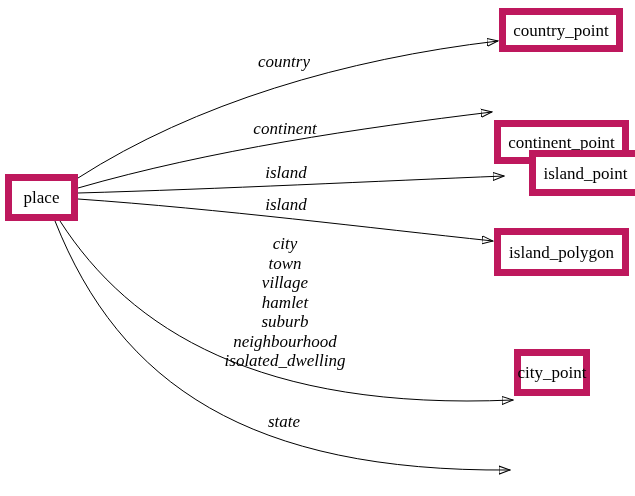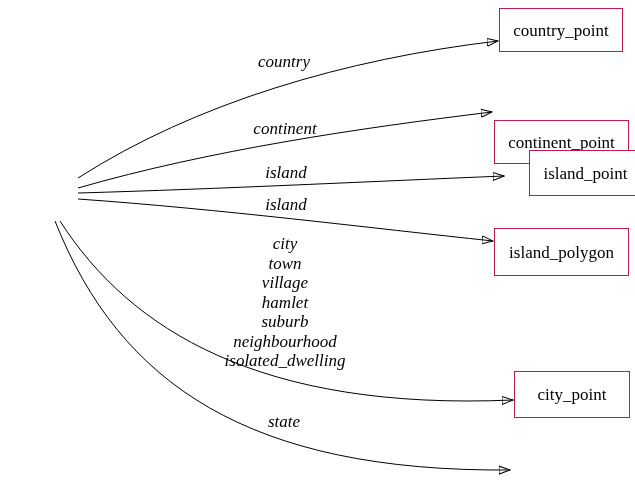--- a/index.html
+++ b/index.html
@@ -24,21 +24,21 @@
     height: 496px;
   }
   .edges-svg path {
     fill: none;
     stroke: #000000;
     stroke-width: 1;
   }
   .node {
     position: absolute;
     box-sizing: border-box;
-    border: 1px solid #be185d;
+    border: 7px solid #be185d;
     background: #ffffff;
     display: flex;
     align-items: center;
     justify-content: center;
     font-size: 17px;
     line-height: 1;
     white-space: nowrap;
   }
   .edge-label {
     position: absolute;
@@ -62,38 +62,41 @@
       </marker>
     </defs>
     <path d="M 78 178 C 195 103, 345 59, 498 41" marker-end="url(#arrow)"></path>
     <path d="M 78 188 C 210 150, 360 128, 492 112" marker-end="url(#arrow)"></path>
     <path d="M 78 193 C 220 189, 380 181, 504 176" marker-end="url(#arrow)"></path>
     <path d="M 78 199 C 220 209, 370 228, 493 241" marker-end="url(#arrow)"></path>
     <path d="M 60 221 C 130 330, 260 411, 513 400" marker-end="url(#arrow)"></path>
     <path d="M 55 221 C 120 385, 250 472, 510 470" marker-end="url(#arrow)"></path>
   </svg>
 
+  <div class="node" style="left:5px; top:174px; width:73px; height:47px;">
+    <span>place</span>
+  </div>
 
   <div class="node" style="left:499px; top:8px; width:124px; height:44px;">
     <span>country_point</span>
   </div>
 
   <div class="node" style="left:494px; top:78px; width:135px; height:44px;margin-top:42px;">
     <span>continent_point</span>
   </div>
 
   <div class="node" style="left:505px; top:150px; width:113px; height:46px;margin-left:24px;">
     <span>island_point</span>
   </div>
 
   <div class="node" style="left:494px; top:220px; width:135px; height:48px;margin-top:8px;">
     <span>island_polygon</span>
   </div>
 
-  <div class="node" style="left:514px; top:371px; width:116px; height:47px;">
+  <div class="node" style="left:514px; top:349px; width:76px; height:47px;">
     <span>city_point</span>
   </div>
 
 
   <div class="edge-label" style="left:284px; top:52px;">country</div>
 
   <div class="edge-label" style="left:285px; top:119px;">continent</div>
 
   <div class="edge-label" style="left:286px; top:163px;">island</div>
 

